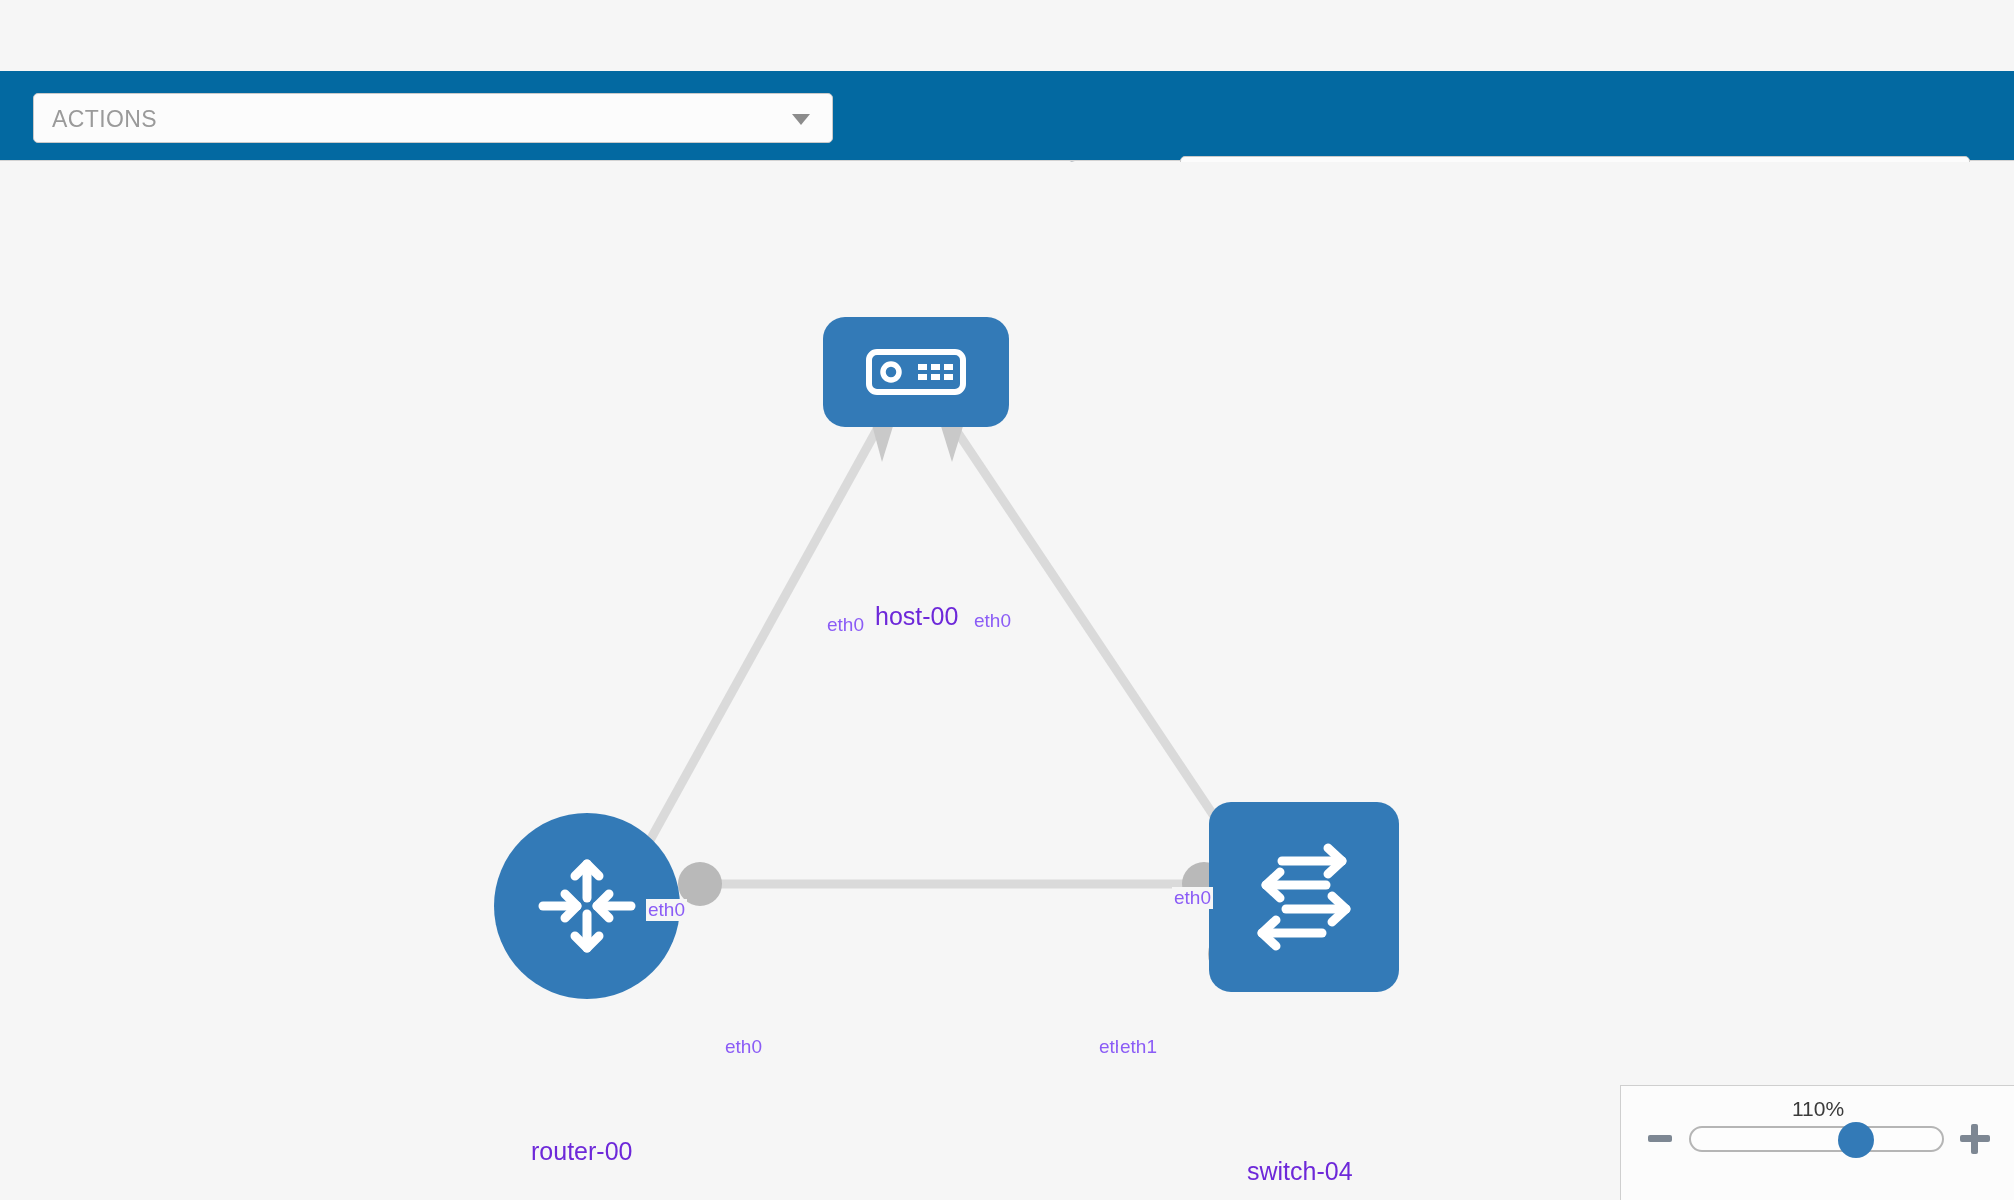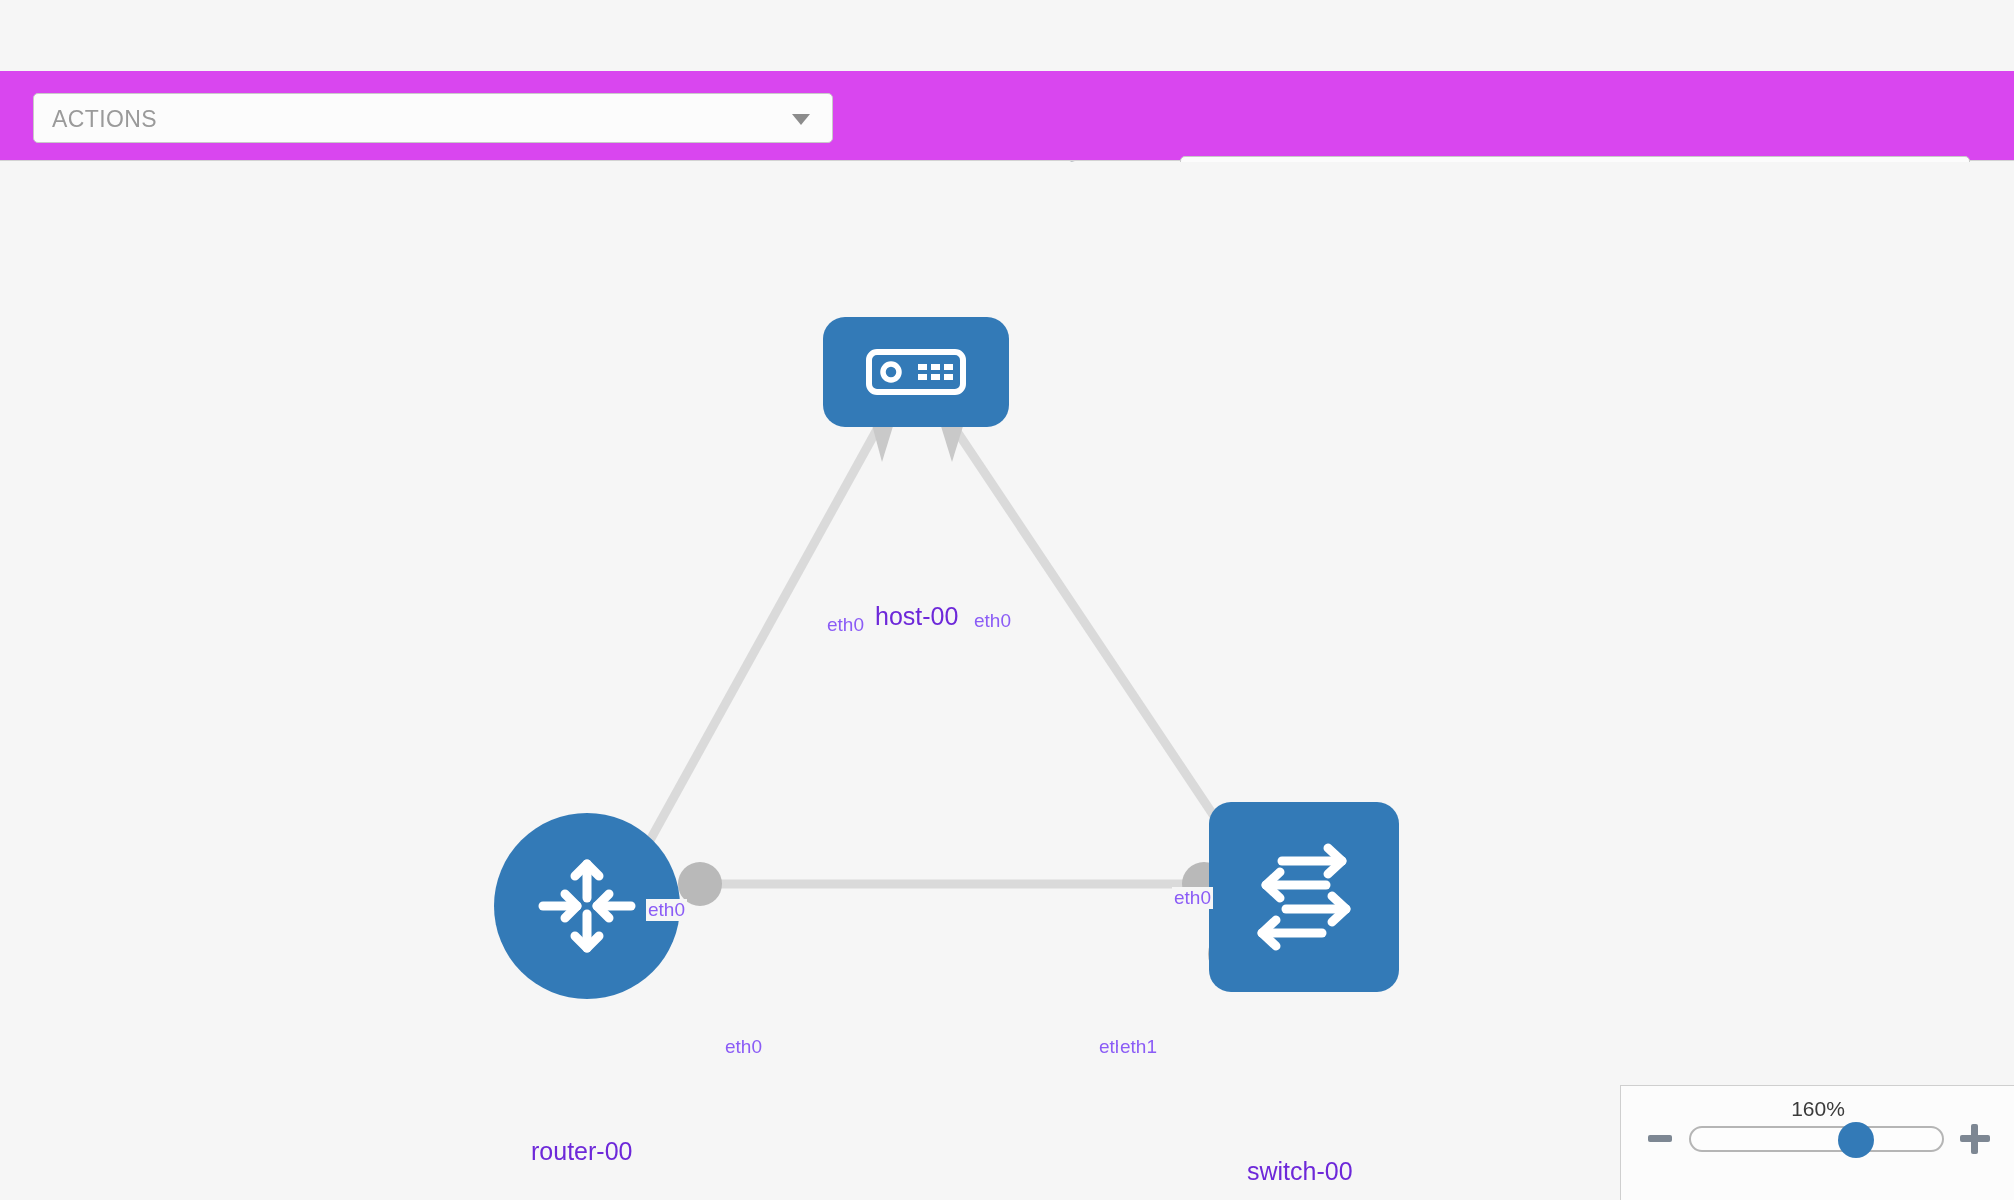--- a/index.html
+++ b/index.html
@@ -25,21 +25,21 @@
   .close-btn {
     position: absolute; right: 26px; top: 18px;
     width: 36px; height: 36px; border-radius: 50%;
     background: #cfcfcf; cursor: pointer;
   }
   .close-btn svg { position: absolute; left: 0; top: 0; }
 
   
   .toolbar {
     position: absolute; left: 0; top: 71px; width: 2014px; height: 90px;
-    background: #d946ef; border-bottom: 1px solid #d3d3d3;
+    background: #0369a1; border-bottom: 1px solid #d3d3d3;
   }
   .actions-select {
     position: absolute; left: 33px; top: 22px;
     width: 800px; height: 50px;
     background: #fcfcfc; border: 1px solid #c9c9c9; border-radius: 5px;
     cursor: pointer;
   }
   .actions-label {
     position: absolute; left: 18px; top: 12px;
     font-size: 23px; color: #9a9a9a; letter-spacing: 0.4px;
@@ -246,32 +246,32 @@
 
             <path d="M40 70 L100 70"></path>
             <path d="M86 57 L100 70 L86 83"></path>
 
             <path d="M76 94 L16 94"></path>
             <path d="M30 81 L16 94 L30 107"></path>
           </g>
         </svg>
       </div>
     </div>
-    <div class="node-label" style="left:1244px; top:995px;">switch-00</div>
+    <div class="node-label" style="left:1244px; top:995px;">switch-04</div>
 
     <div class="link-label" style="left:825px; top:452px;">eth0</div>
     <div class="link-label" style="left:972px; top:448px;">eth0</div>
     <div class="link-label" style="left:646px; top:737px;">eth0</div>
     <div class="link-label" style="left:1172px; top:725px;">eth0</div>
     <div class="link-label" style="left:723px; top:874px;">eth0</div>
     <div class="link-label" style="left:1097px; top:874px; background:transparent;">eth</div>
     <div class="link-label" style="left:1118px; top:874px;">eth1</div>
 
     <div class="zoom-panel">
-      <div class="zoom-value">160%</div>
+      <div class="zoom-value">110%</div>
       <div class="zoom-minus"></div>
       <div class="zoom-track">
         <div class="zoom-thumb" style="left:147px;"></div>
       </div>
       <div class="zoom-plus"></div>
     </div>
 
   </div>
 </div>
 

